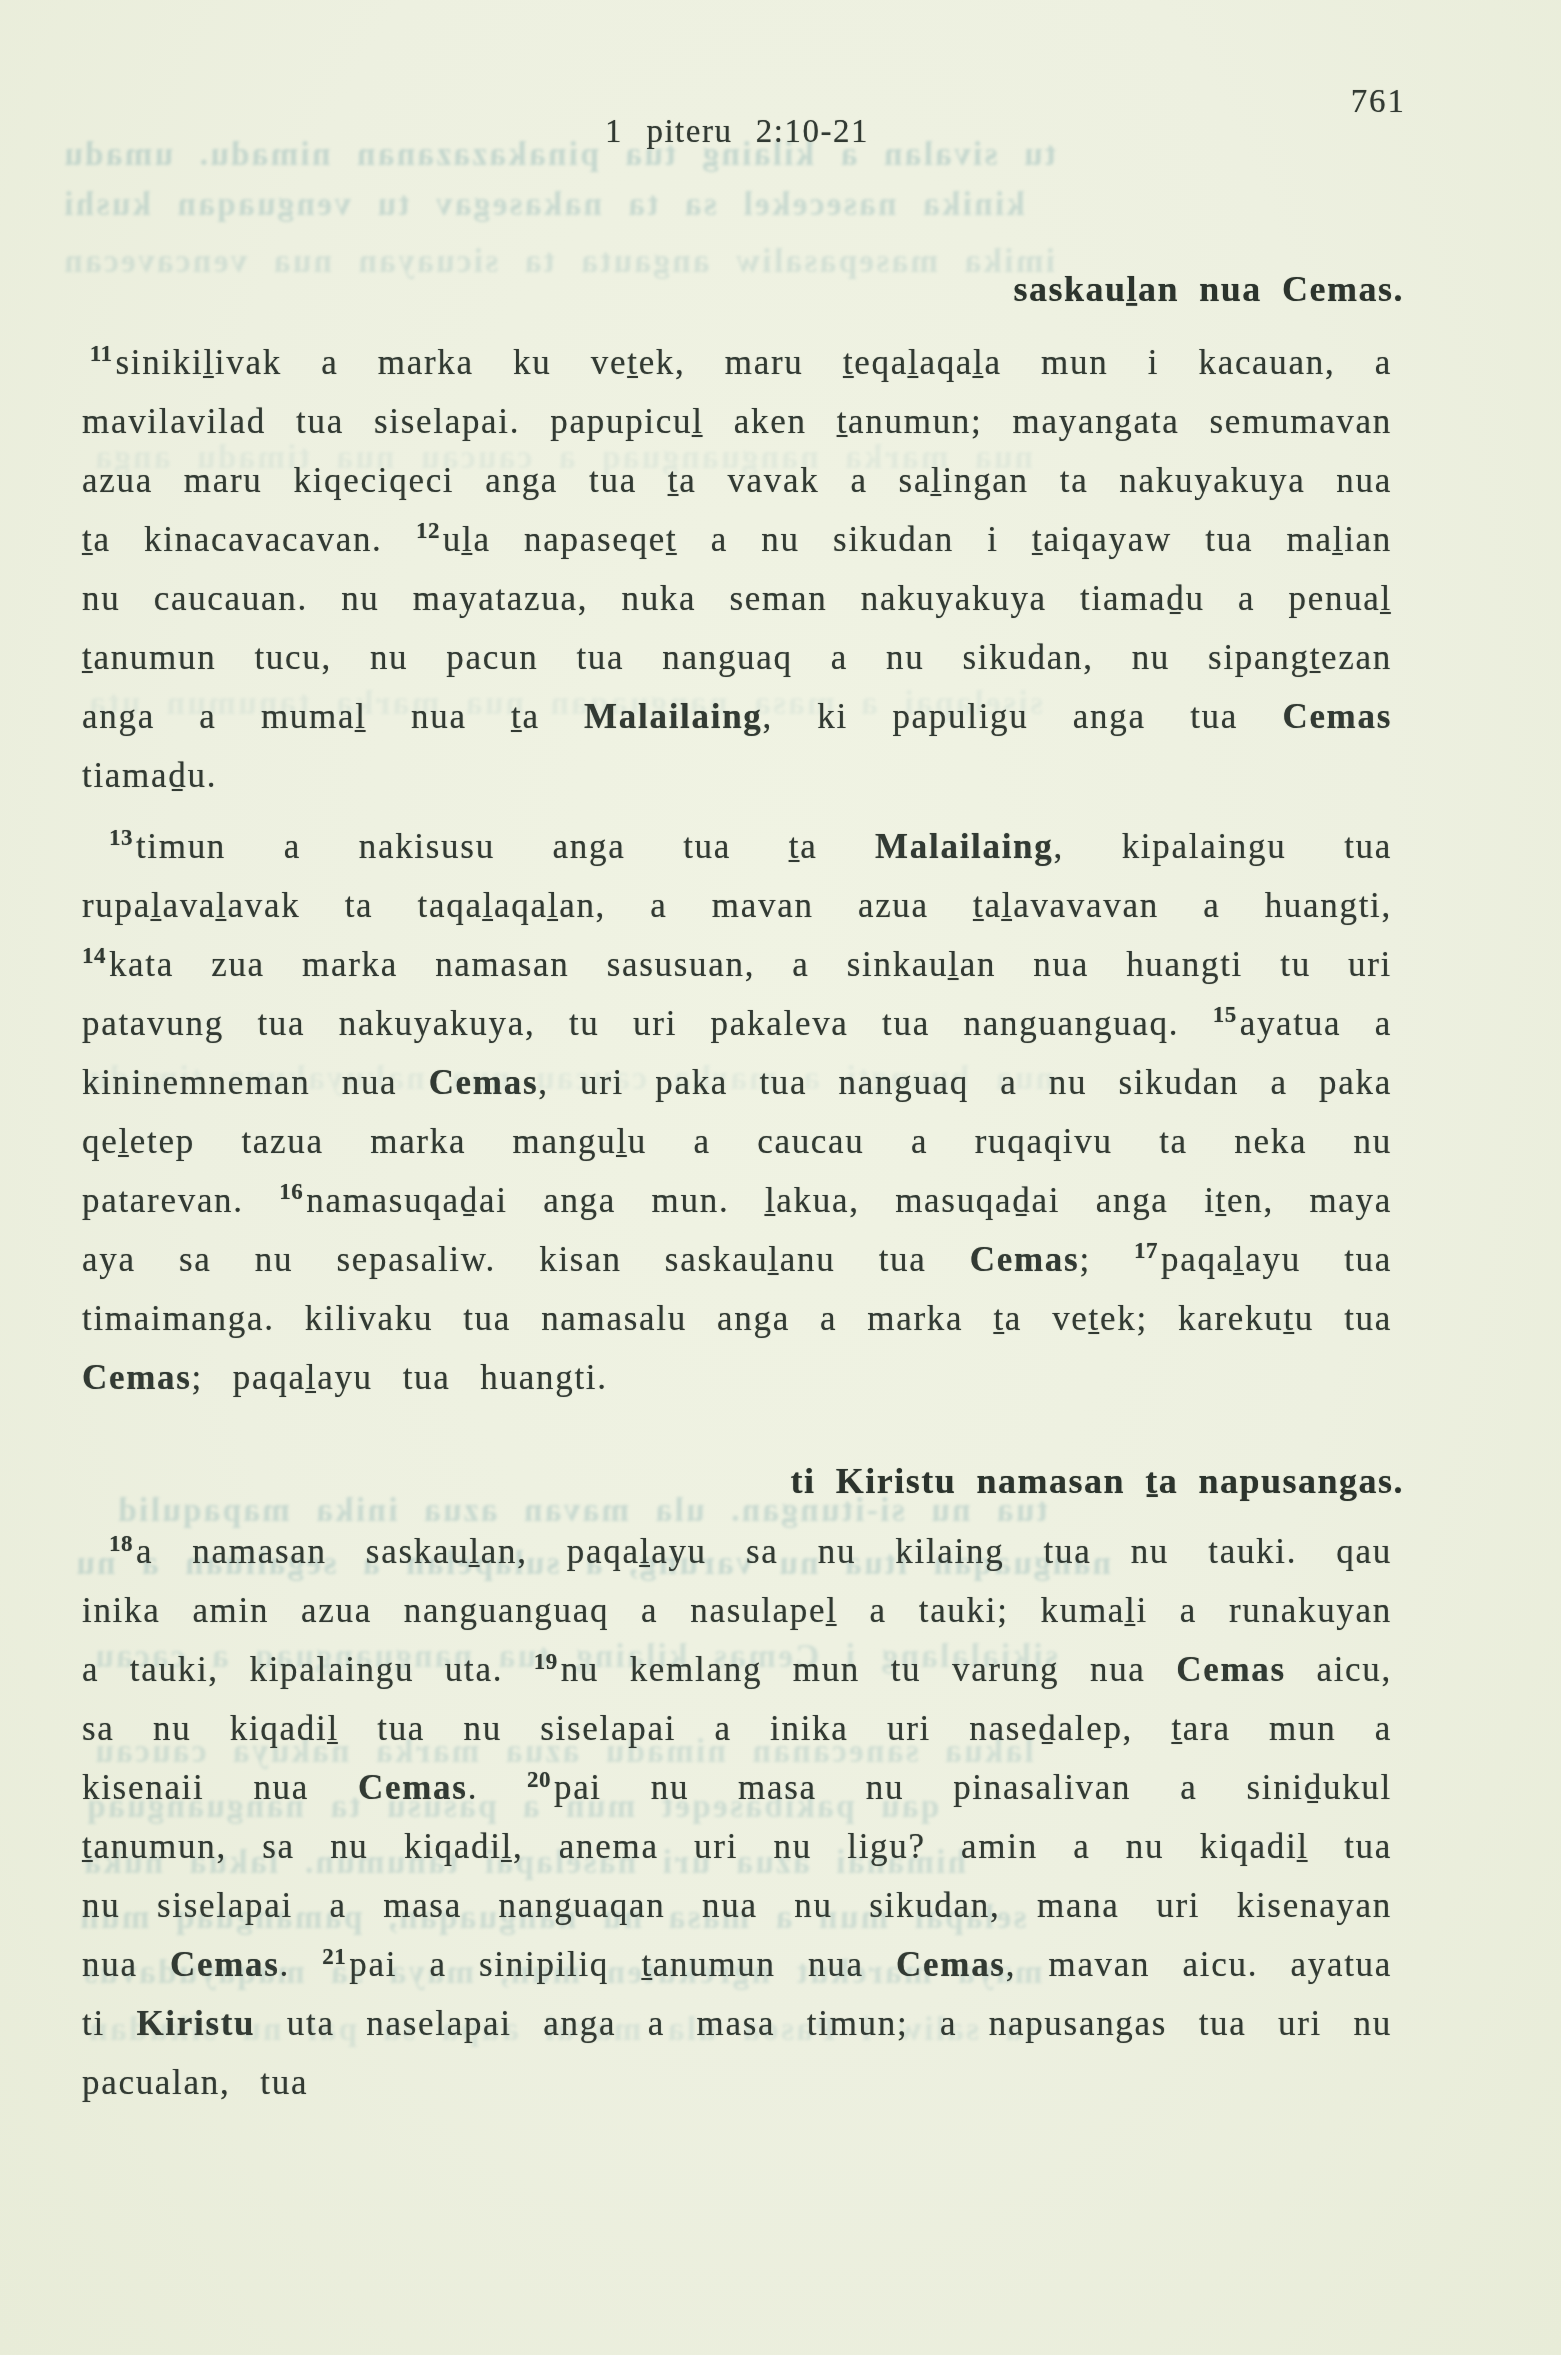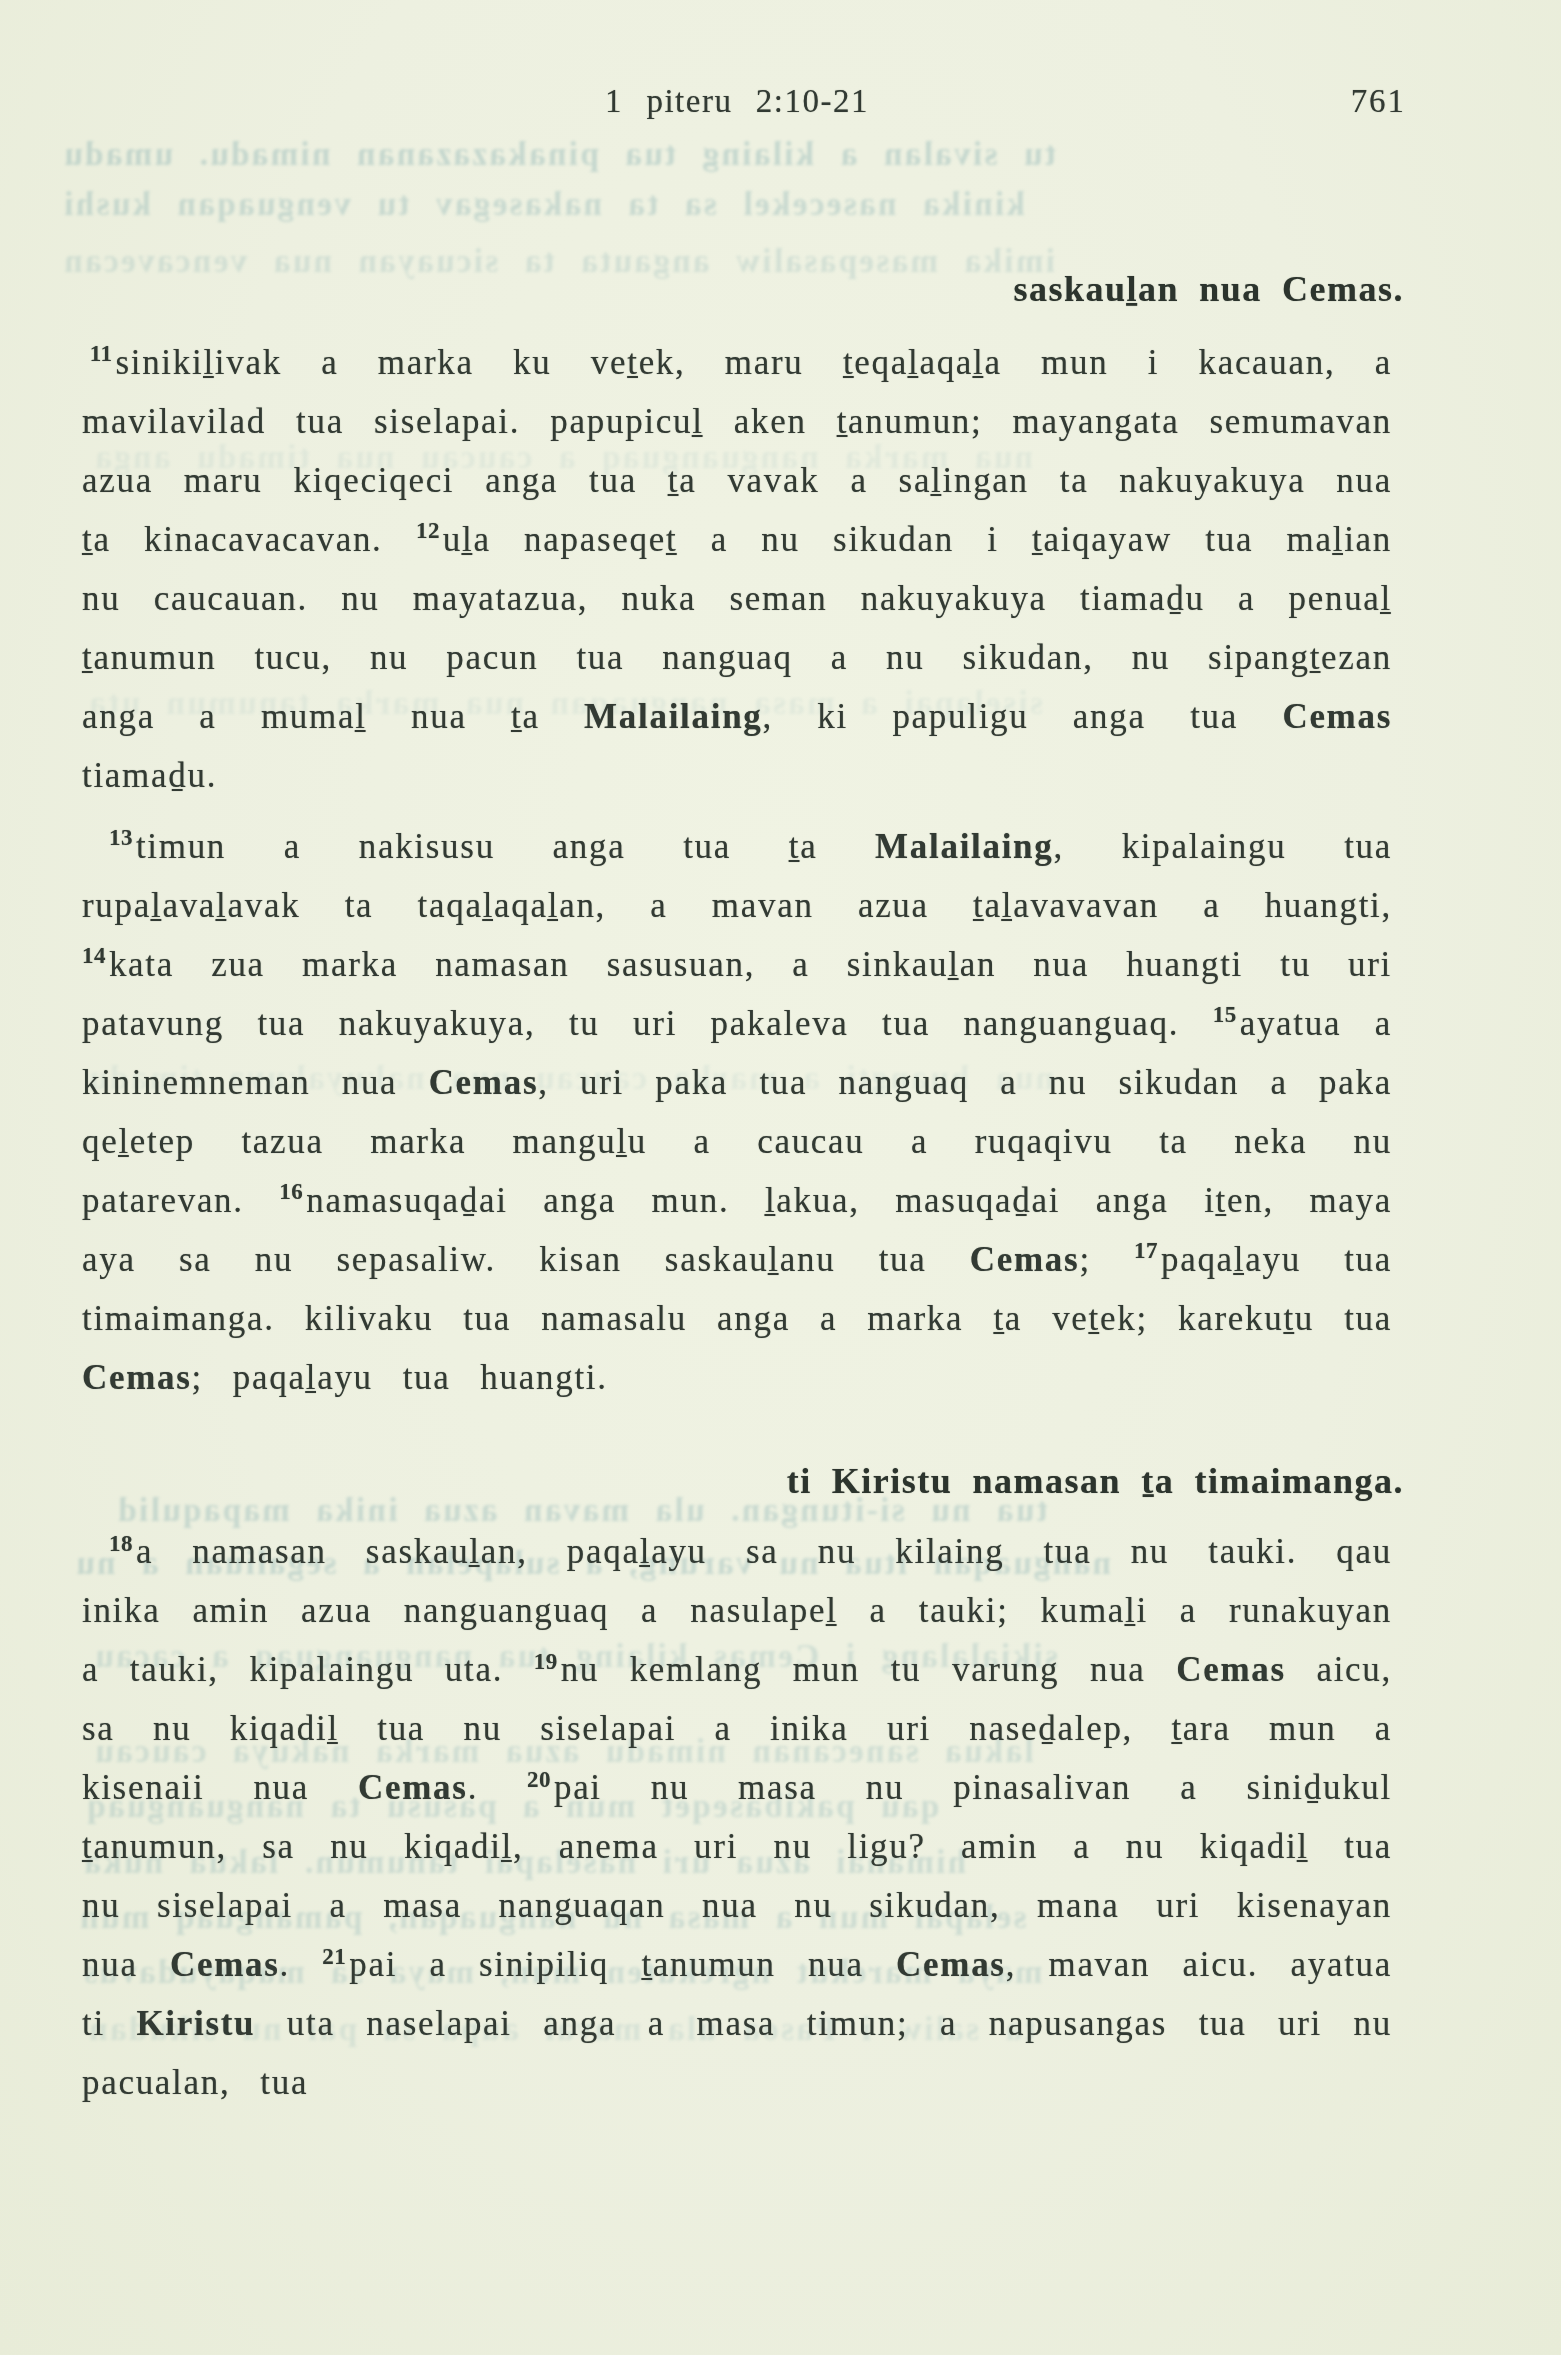--- a/index.html
+++ b/index.html
@@ -11,21 +11,21 @@
   .bleed-layer{position:absolute;inset:0;z-index:0;}
   .bleed-line{
     position:absolute;white-space:nowrap;
     transform:scaleX(-1);
     filter:blur(1.6px);
     font-weight:700;font-size:33px;letter-spacing:2.4px;word-spacing:13.6px;
   }
   .page-header{position:absolute;top:83px;left:70px;right:157px;z-index:2;height:45px;}
   .running-title{
     text-align:center;font-size:33px;letter-spacing:1.5px;word-spacing:13.6px;
-    color:#333b34;text-shadow:0 0 1px rgba(45,55,46,.55);
+    color:#333b34;text-shadow:0 0 1px rgba(45,55,46,.55);margin-top:30px;
   }
   .page-number{
     position:absolute;right:-1.9px;top:0;font-size:33px;letter-spacing:1.9px;
     color:#333b34;text-shadow:0 0 1px rgba(45,55,46,.55);
   }
   .text-column{
     position:absolute;top:260px;left:70px;width:1334px;z-index:1;
     font-size:35px;line-height:59px;letter-spacing:1.7px;word-spacing:19.4px;
     text-align:justify;color:#323a33;
     text-shadow:0 0 1px rgba(45,55,46,.5);
@@ -68,18 +68,18 @@
 
   <div class="page-header">
     <div class="running-title" style="color: rgb(50, 58, 51);">1 piteru 2:10-21</div>
     <div class="page-number" style="color: rgb(50, 58, 51);">761</div>
   </div>
 
   <div class="text-column" id="text-column" style="color: rgb(50, 58, 51);">
       <div class="section-heading"><span class="text-run">saskauḻan nua Cemas.</span></div>
       <div class="body-paragraph" style="text-indent: 7.8px;"><span class="verse-num">11</span><span class="text-run">sinikiḻivak a marka ku veṯek, maru ṯeqaḻaqaḻa mun i kacauan, a mavilavilad tua siselapai. papupicuḻ aken ṯanumun; mayangata semumavan azua maru kiqeciqeci anga tua ṯa vavak a saḻingan ta nakuyakuya nua ṯa kinacavacavan. </span><span class="verse-num">12</span><span class="text-run">uḻa napaseqeṯ a nu sikudan i ṯaiqayaw tua maḻian nu caucauan. nu mayatazua, nuka seman nakuyakuya tiamaḏu a penuaḻ ṯanumun tucu, nu pacun tua nanguaq a nu sikudan, nu sipangṯezan anga a mumaḻ nua ṯa </span><span class="bold-word">Malailaing</span><span class="text-run">, ki papuligu anga tua </span><span class="bold-word">Cemas</span><span class="text-run"> tiamaḏu.</span></div>
       <div class="body-paragraph" style="text-indent: 27px;"><span class="verse-num">13</span><span class="text-run">timun a nakisusu anga tua ṯa </span><span class="bold-word">Malailaing</span><span class="text-run">, kipalaingu tua rupaḻavaḻavak ta taqaḻaqaḻan, a mavan azua ṯaḻavavavan a huangti, </span><span class="verse-num">14</span><span class="text-run">kata zua marka namasan sasusuan, a sinkauḻan nua huangti tu uri patavung tua nakuyakuya, tu uri pakaleva tua nanguanguaq. </span><span class="verse-num">15</span><span class="text-run">ayatua a kininemneman nua </span><span class="bold-word">Cemas</span><span class="text-run">, uri paka tua nanguaq a nu sikudan a paka qeḻetep tazua marka manguḻu a caucau a ruqaqivu ta neka nu patarevan. </span><span class="verse-num">16</span><span class="text-run">namasuqaḏai anga mun. ḻakua, masuqaḏai anga iṯen, maya aya sa nu sepasaliw. kisan saskauḻanu tua </span><span class="bold-word">Cemas</span><span class="text-run">; </span><span class="verse-num">17</span><span class="text-run">paqaḻayu tua timaimanga. kilivaku tua namasalu anga a marka ṯa veṯek; karekuṯu tua </span><span class="bold-word">Cemas</span><span class="text-run">; paqaḻayu tua huangti.</span></div>
-      <div class="section-heading mid-page"><span class="text-run">ti Kiristu namasan ṯa timaimanga.</span></div>
+      <div class="section-heading mid-page"><span class="text-run">ti Kiristu namasan ṯa napusangas.</span></div>
       <div class="body-paragraph" style="text-indent: 27px;"><span class="verse-num">18</span><span class="text-run">a namasan saskauḻan, paqaḻayu sa nu kilaing tua nu tauki. qau inika amin azua nanguanguaq a nasulapeḻ a tauki; kumaḻi a runakuyan a tauki, kipalaingu uta. </span><span class="verse-num">19</span><span class="text-run">nu kemlang mun tu varung nua </span><span class="bold-word">Cemas</span><span class="text-run"> aicu, sa nu kiqadiḻ tua nu siselapai a inika uri naseḏalep, ṯara mun a kisenaii nua </span><span class="bold-word">Cemas</span><span class="text-run">. </span><span class="verse-num">20</span><span class="text-run">pai nu masa nu pinasalivan a siniḏukul ṯanumun, sa nu kiqadiḻ, anema uri nu ligu? amin a nu kiqadiḻ tua nu siselapai a masa nanguaqan nua nu sikudan, mana uri kisenayan nua </span><span class="bold-word">Cemas</span><span class="text-run">. </span><span class="verse-num">21</span><span class="text-run">pai a sinipiliq ṯanumun nua </span><span class="bold-word">Cemas</span><span class="text-run">, mavan aicu. ayatua ti </span><span class="bold-word">Kiristu</span><span class="text-run"> uta naselapai anga a masa timun; a napusangas tua uri nu pacualan, tua</span></div>
     </div>
 
 </div>
 
 
 </body></html>

